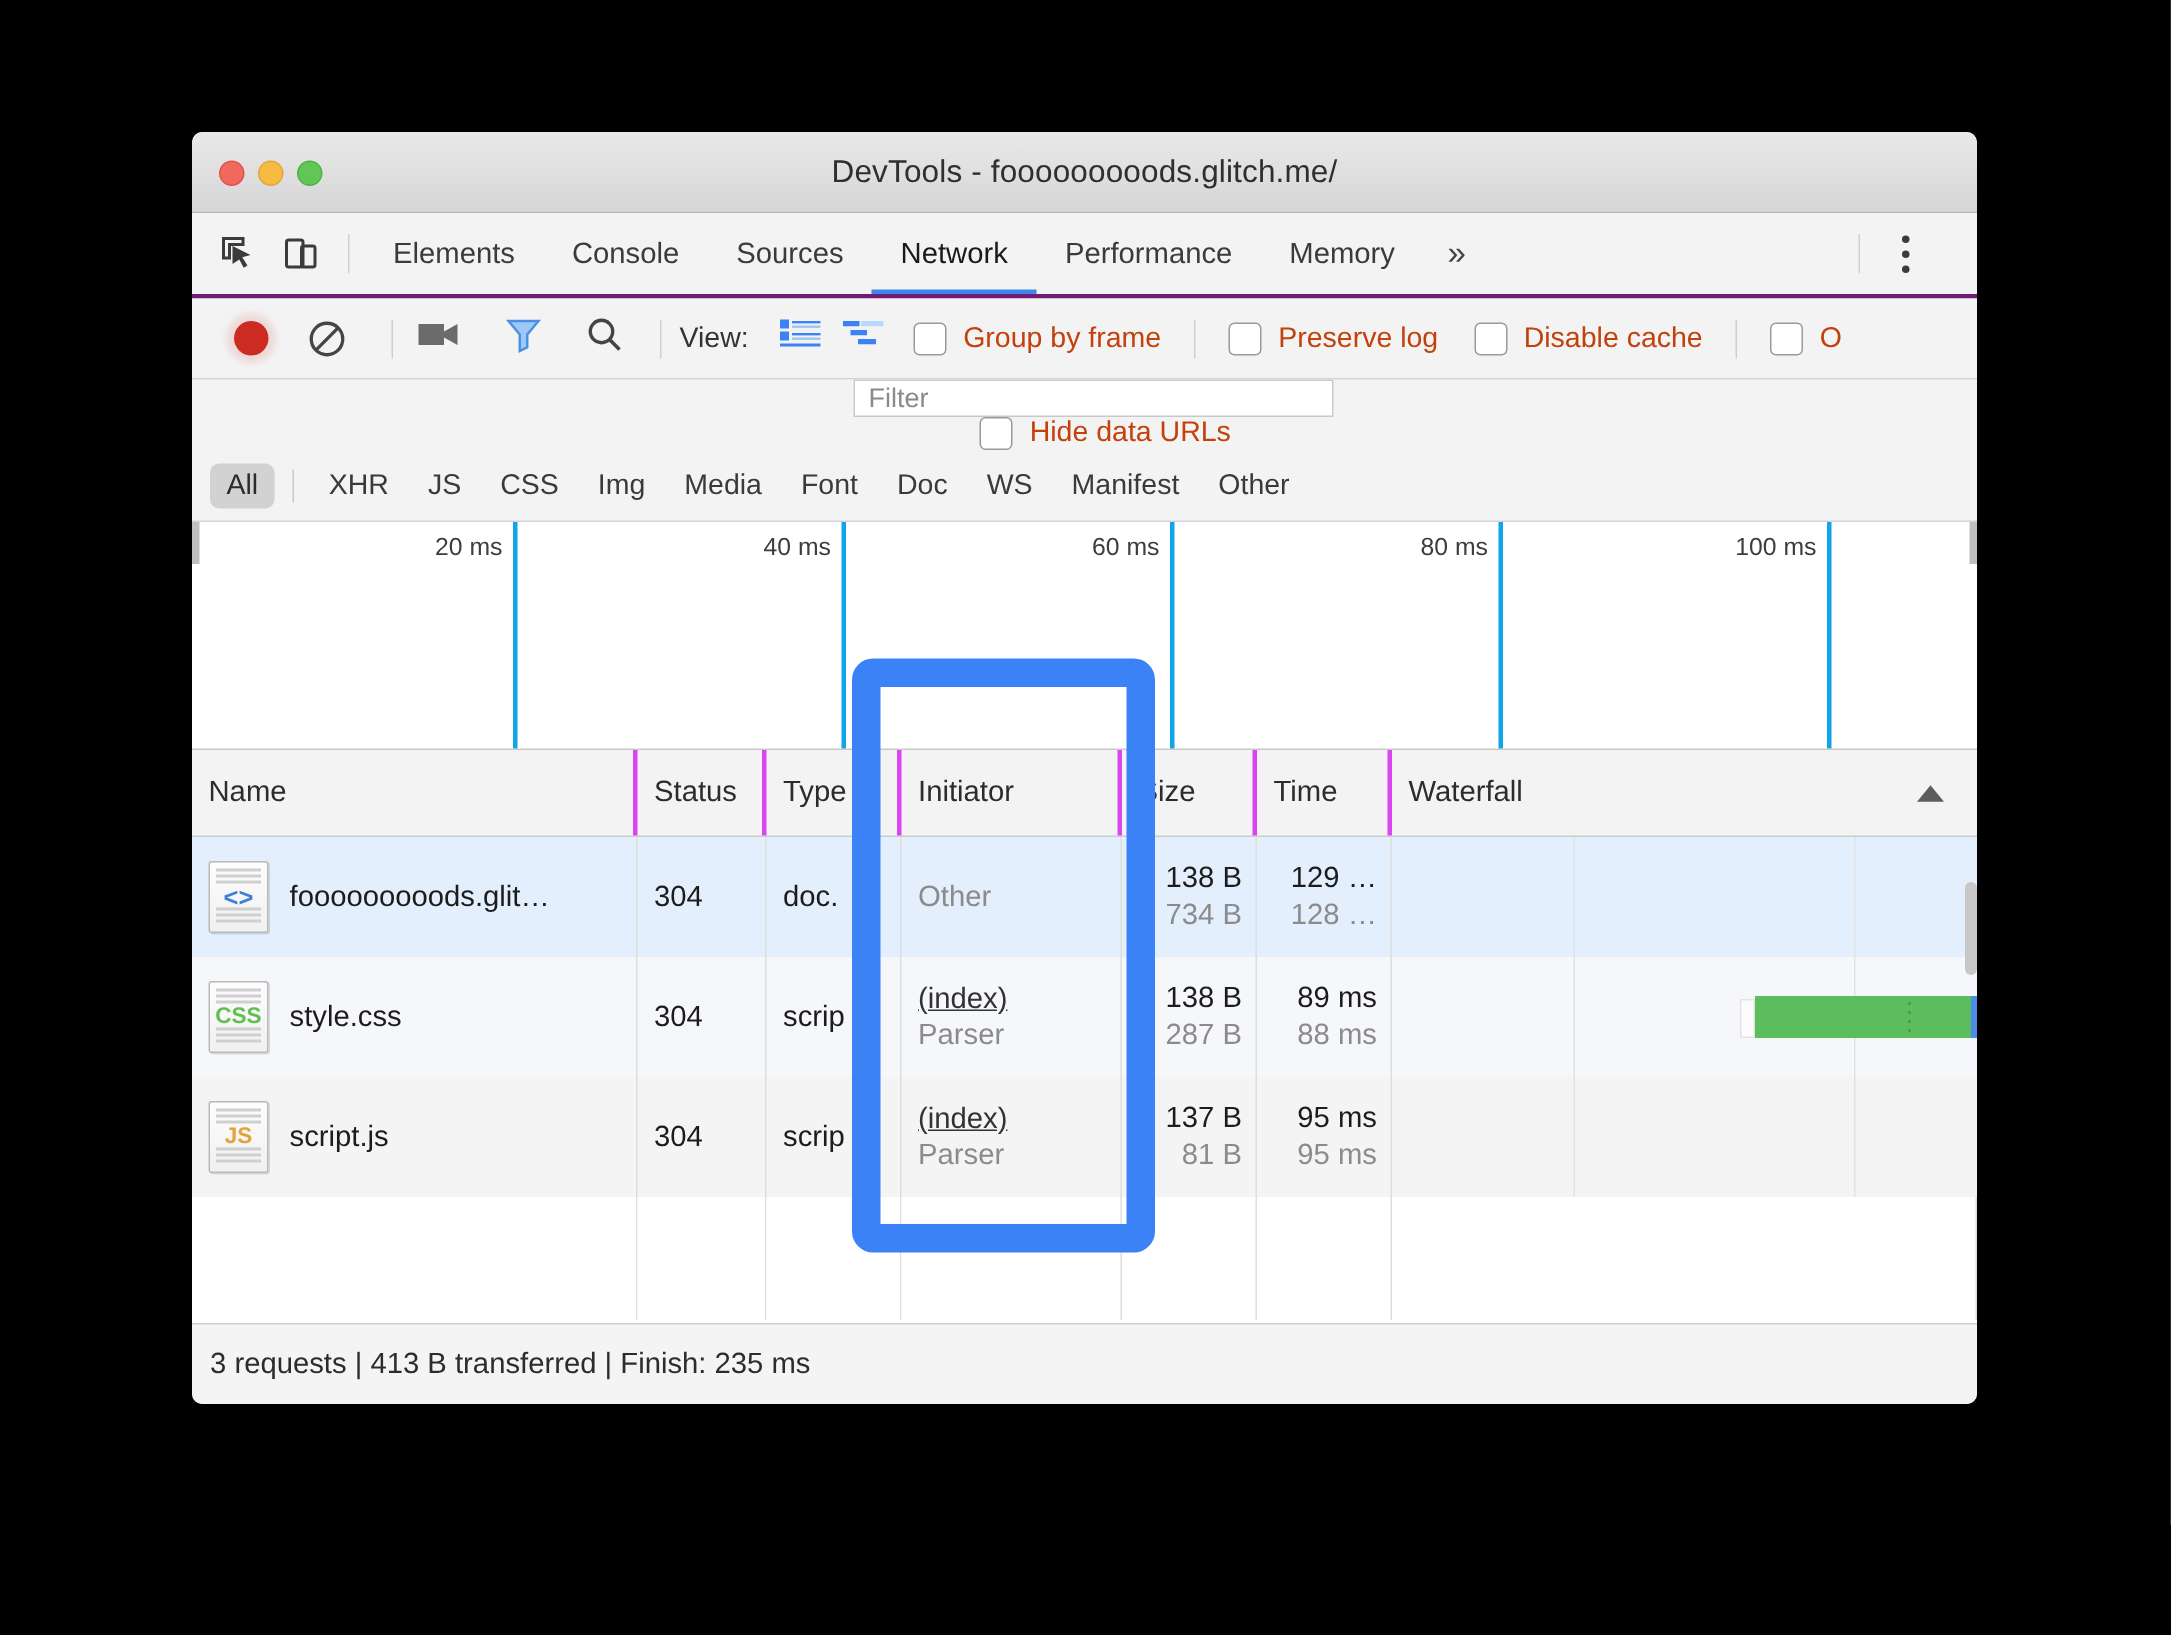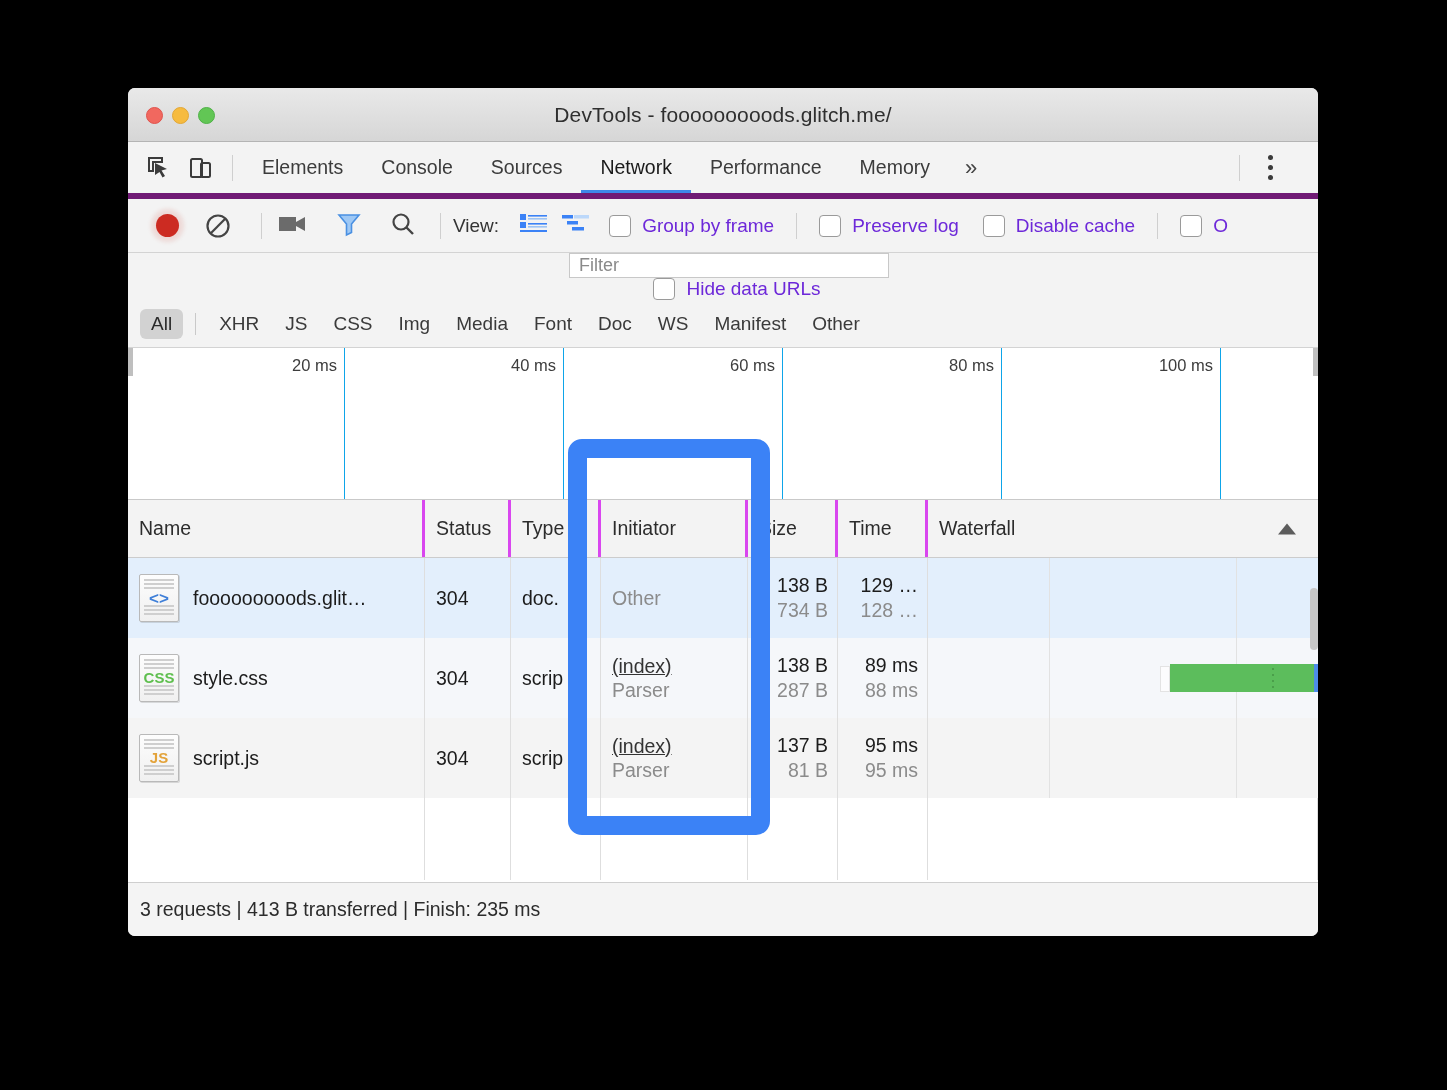--- a/index.html
+++ b/index.html
@@ -40,21 +40,21 @@
   .title {
     width: 100%; text-align: center;
     font-size: 21px; color: #2f2f2f; letter-spacing: 0.1px;
   }
 
   
   .tabstrip {
     position: relative;
     height: 57px;
     background: #f3f3f3;
-    border-bottom: 6px solid #701a75;
+    border-bottom: 3px solid #701a75;
     display: flex; align-items: center;
     padding-left: 10px;
   }
   .tool-btn {
     width: 42px; height: 42px;
     display:flex; align-items:center; justify-content:center;
   }
   .vsep { width:1px; height:26px; background:#cfcfcf; margin: 0 10px; }
   .tabs { display:flex; align-items:stretch; height:100%; }
   .tab {
@@ -96,21 +96,21 @@
   .cam-icon { margin: 0 14px 0 6px; }
   .funnel-icon { margin: 0 14px; }
   .search-icon { margin: 0 14px; }
   .view-label { font-size: 19px; color:#333; margin: 0 14px 0 2px; }
   .viewicon { margin: 0 7px; }
   .cb {
     width: 22px; height: 22px; border:1.5px solid #9a9a9a;
     border-radius: 4px; background:#fff; flex: none;
   }
   .cbrow { display:flex; align-items:center; gap:11px; margin: 0 12px; }
-  .cbrow span { font-size: 19px; color:#6d28d9; white-space: nowrap; }
+  .cbrow span { font-size: 19px; color:#c2410c; white-space: nowrap; }
 
   
   .filterrow {
     height: 47px;
     background: #f3f3f3;
     display:flex; align-items:center;
     padding-left: 12px;
     flex-direction: column;
   }
   .filter-input {
@@ -145,21 +145,21 @@
     height: 152px;
     background:#fff;
     border-bottom: 1px solid #c9c9c9;
   }
   .ov-handle {
     position:absolute; left:0; top:0; width:5px; height: 28px; background:#bfbfbf;
   }
   .ov-handle.right { left:auto; right:0; }
   .ov-col {
     position:absolute; top:0; bottom:0;
-    border-right: 1px solid #0ea5e9;
+    border-right: 3px solid #0ea5e9;
   }
   .ov-tick {
     position:absolute; top:8px; right:7px;
     font-size: 16.5px; color: #3d3d3d;
   }
 
   
   .table { position:relative; background:#fff; height: 340px; }
   .thead {
     display:flex; height: 58px; align-items:center;

